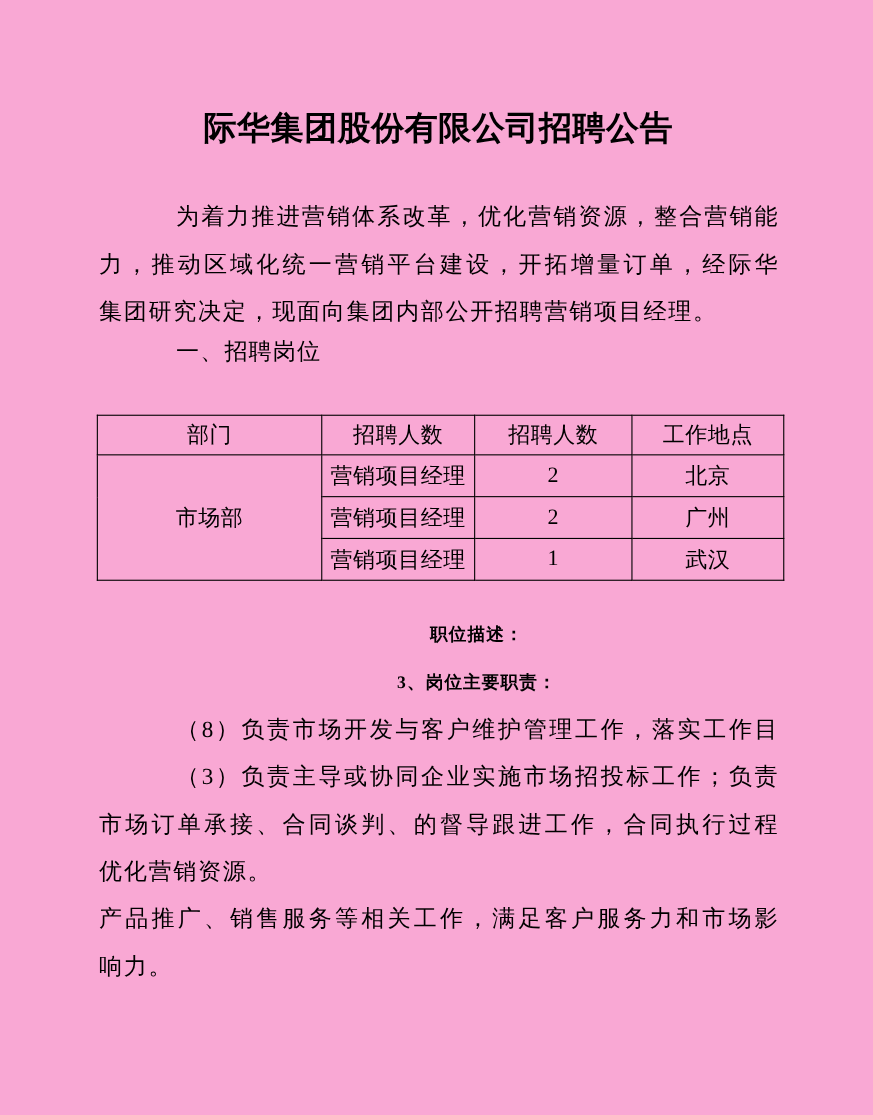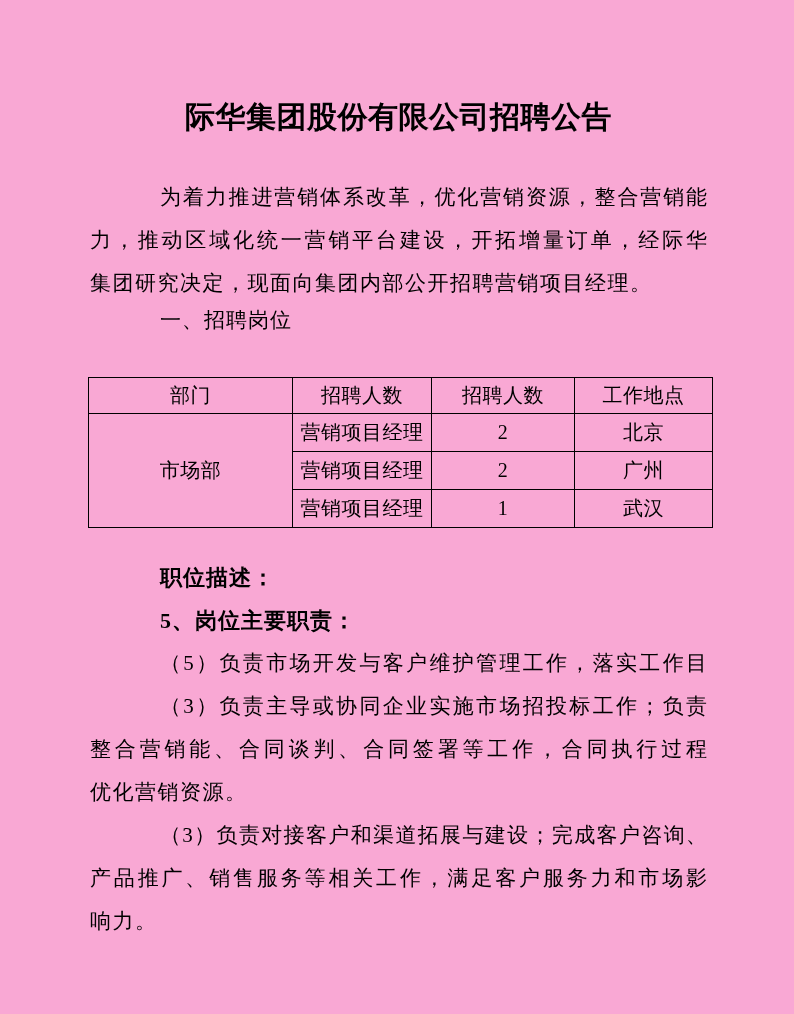--- a/index.html
+++ b/index.html
@@ -61,23 +61,24 @@
     font-weight: normal;
     padding: 0;
     letter-spacing: 0.5px;
   }
   .recruit-table thead tr { height: 36px; }
   .recruit-table tbody tr { height: 38px; }
   .subhead {
     height: 43px;
     line-height: 43px;
     padding-left: 70px;
-    font-size: 22px;
+    font-size: 16px;
     font-weight: bold;
     letter-spacing: 1px;
+    text-align: center;
   }
   .subhead.first-sub { margin-top: 28px; }
 </style>
 </head>
 <body>
 
 <div class="page">
 
   <h1 class="title">际华集团股份有限公司招聘公告</h1>
 
@@ -118,31 +119,30 @@
       </tr>
       <tr>
         <td>营销项目经理</td>
         <td>1</td>
         <td>武汉</td>
       </tr>
     </tbody>
   </table>
 
   <div class="subhead first-sub">职位描述：</div>
-  <div class="subhead">5、岗位主要职责：</div>
+  <div class="subhead">3、岗位主要职责：</div>
 
   <div class="para">
-    <div class="line first just">（5）负责市场开发与客户维护管理工作，落实工作目</div>
+    <div class="line first just">（8）负责市场开发与客户维护管理工作，落实工作目</div>
   </div>
 
   <div class="para">
     <div class="line first just">（3）负责主导或协同企业实施市场招投标工作；负责</div>
-    <div class="line just">整合营销能、合同谈判、合同签署等工作，合同执行过程</div>
+    <div class="line just">市场订单承接、合同谈判、的督导跟进工作，合同执行过程</div>
     <div class="line last">优化营销资源。</div>
   </div>
 
   <div class="para">
-    <div class="line first just">（3）负责对接客户和渠道拓展与建设；完成客户咨询、</div>
     <div class="line just">产品推广、销售服务等相关工作，满足客户服务力和市场影</div>
     <div class="line last">响力。</div>
   </div>
 
 </div>
 
 </body></html>

